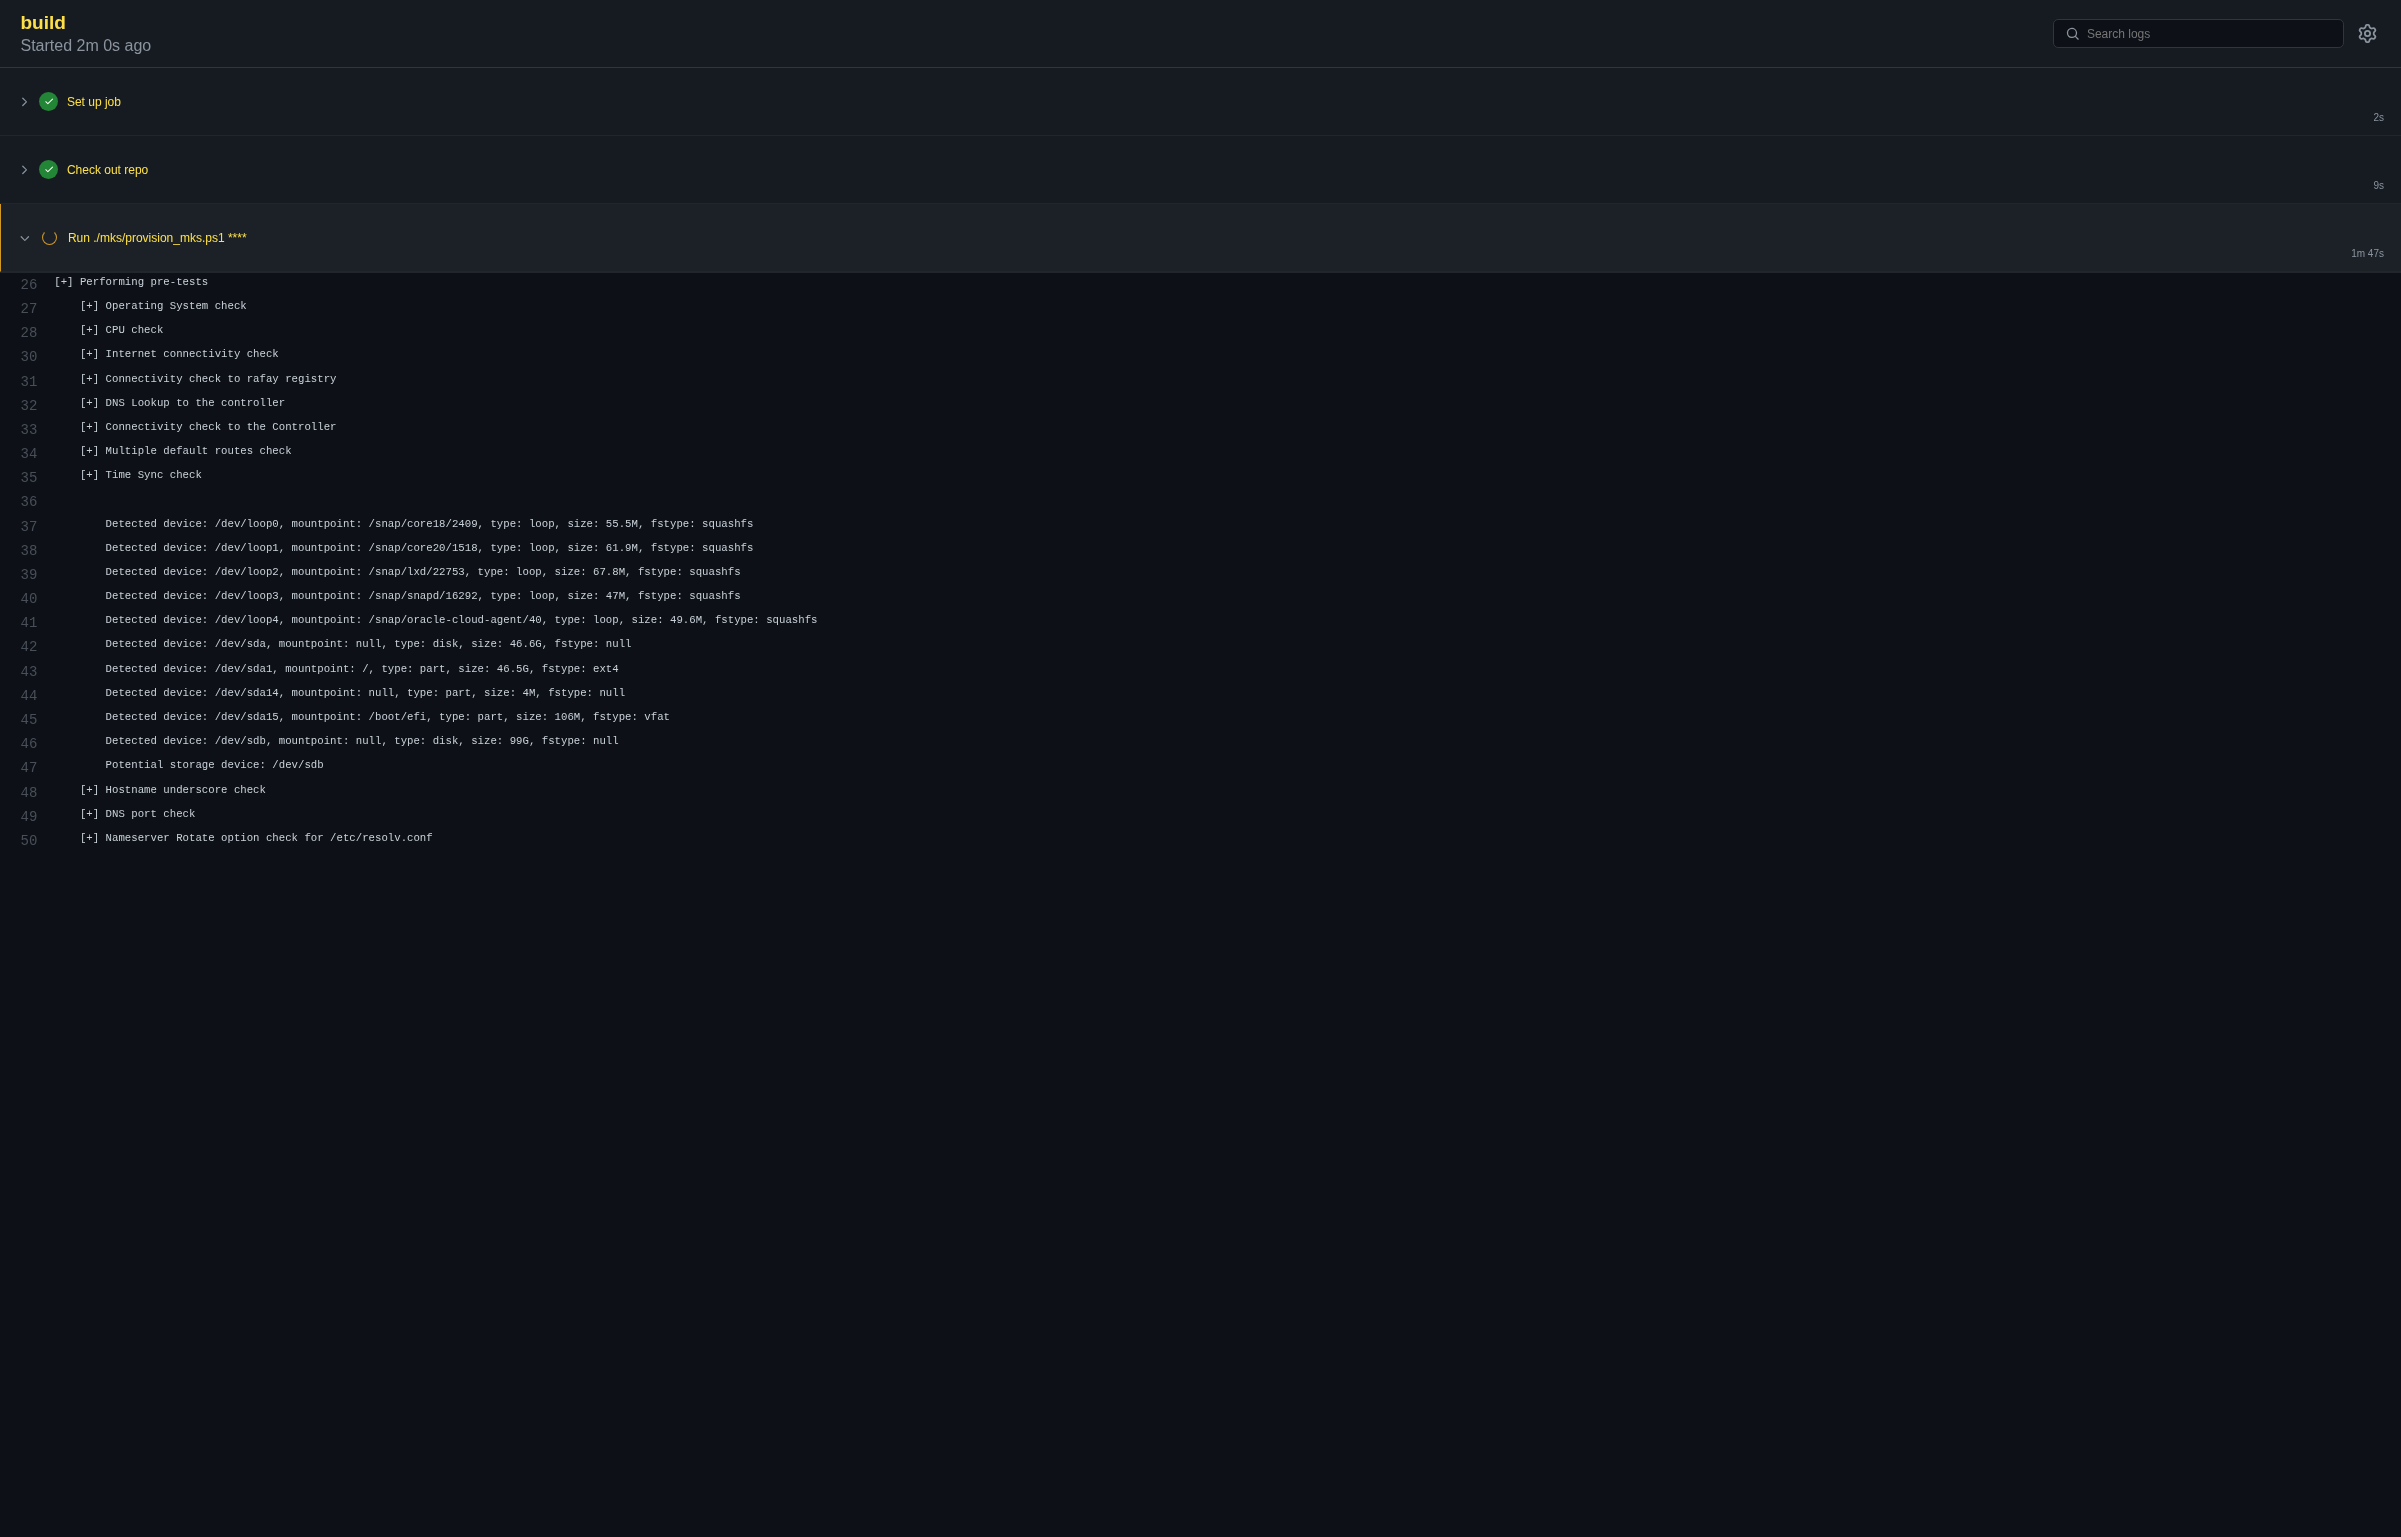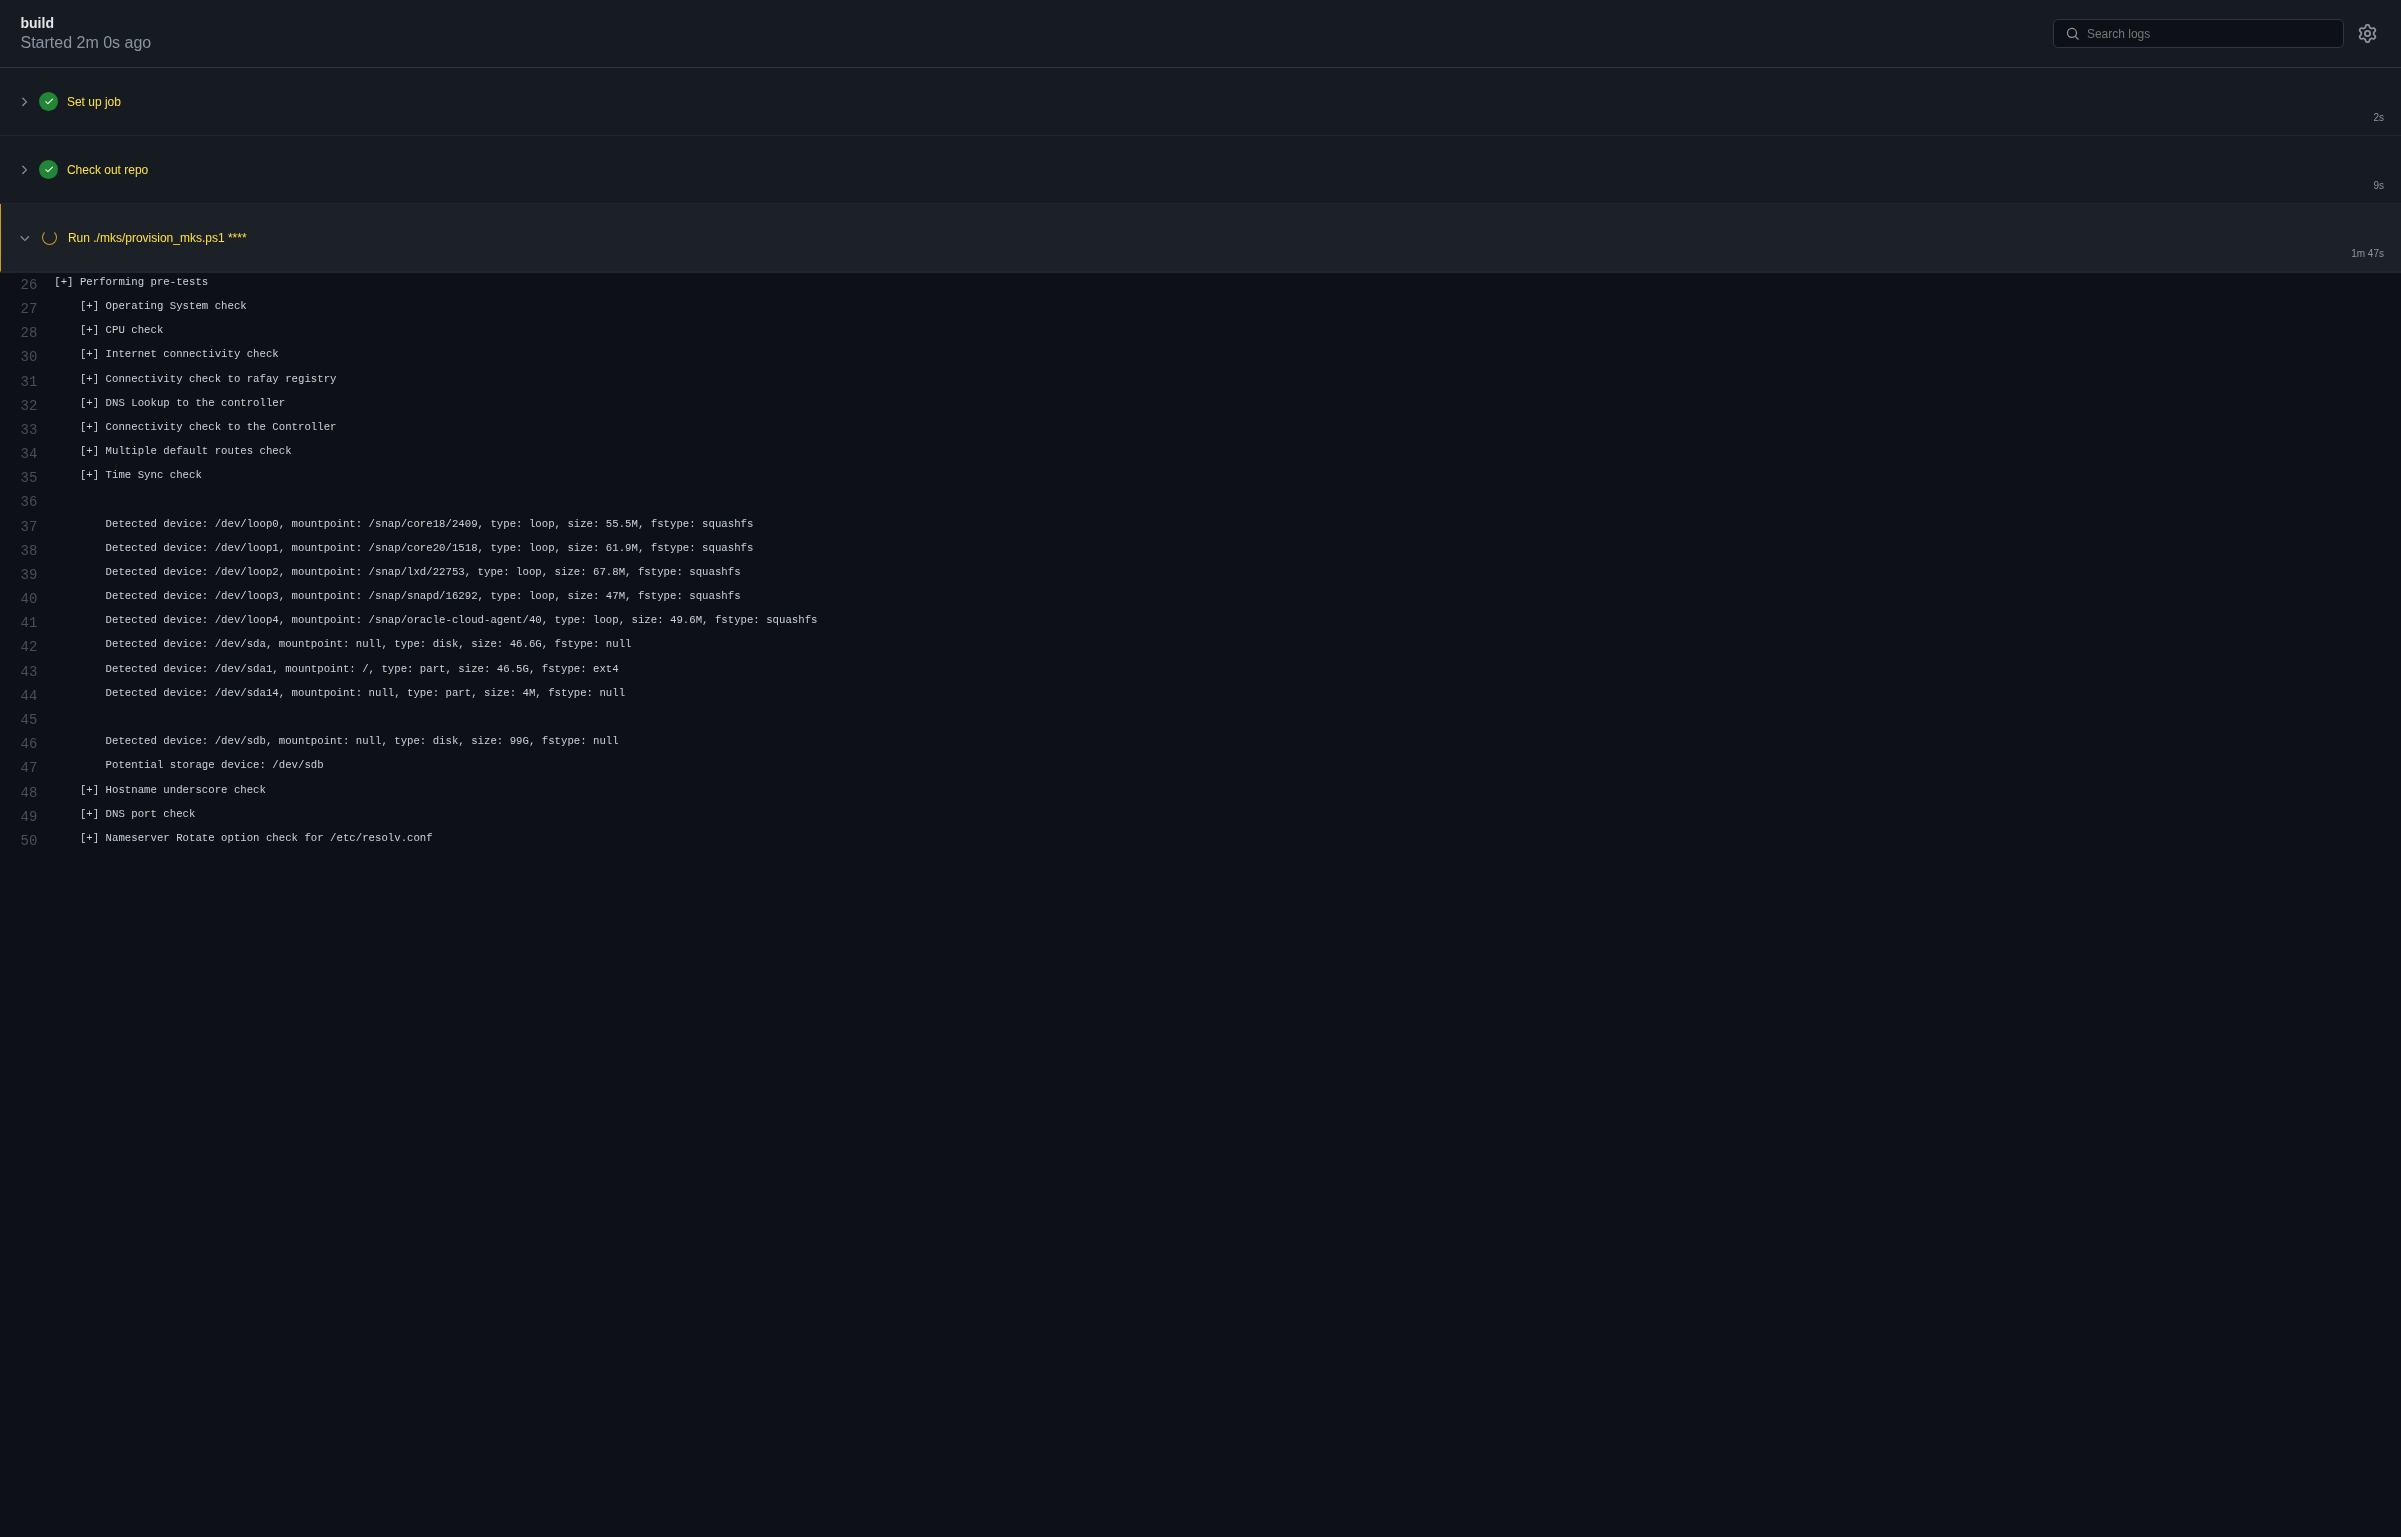--- a/index.html
+++ b/index.html
@@ -17,23 +17,23 @@
       background-color: #161b22;
       border-bottom: 0.9px solid #30363d;
       padding: 10.3px 20.5px;
       display: flex;
       align-items: center;
       justify-content: space-between;
       height: 68px;
     }
     .header-left {}
     .header-title {
-      font-size: 14px;
+      font-size: 19px;
       font-weight: 700;
-      color: #e5e5e5;
+      color: #fde047;
     }
     .header-subtitle {
       font-size: 16px;
       color: #8b949e;
       margin-top: 2.6px;
     }
     .header-right {
       display: flex;
       align-items: center;
       gap: 10.3px;
@@ -297,20 +297,21 @@
     <div class="log-line">
       <span class="line-num">43</span>
       <span class="line-content">        Detected device: /dev/sda1, mountpoint: /, type: part, size: 46.5G, fstype: ext4</span>
     </div>
     <div class="log-line">
       <span class="line-num">44</span>
       <span class="line-content">        Detected device: /dev/sda14, mountpoint: null, type: part, size: 4M, fstype: null</span>
     </div>
     <div class="log-line">
       <span class="line-num">45</span>
+      <span class="line-content">        Detected device: /dev/sda15, mountpoint: /boot/efi, type: part, size: 106M, fstype: vfat</span>
     </div>
     <div class="log-line">
       <span class="line-num">46</span>
       <span class="line-content">        Detected device: /dev/sdb, mountpoint: null, type: disk, size: 99G, fstype: null</span>
     </div>
     <div class="log-line">
       <span class="line-num">47</span>
       <span class="line-content">        Potential storage device: /dev/sdb</span>
     </div>
     <div class="log-line">

